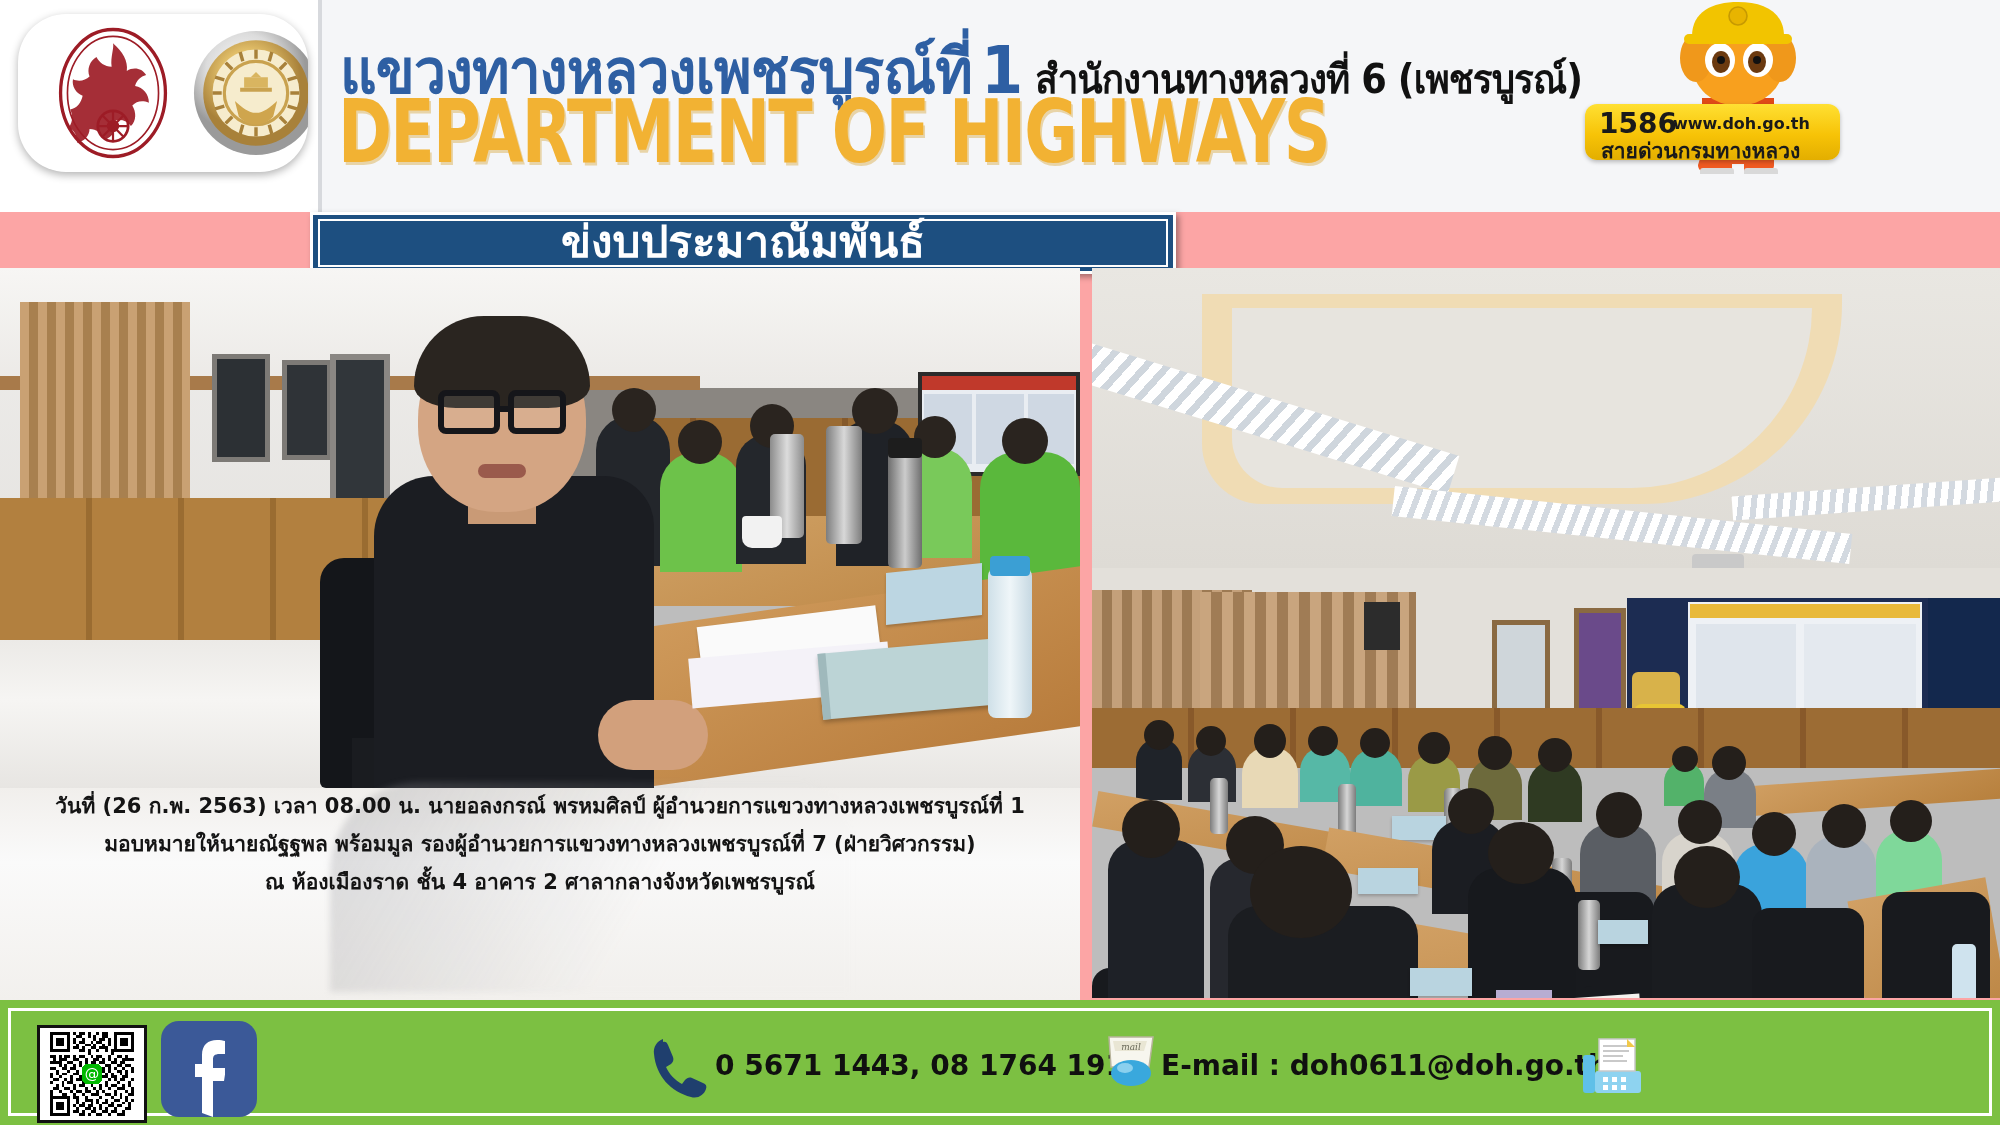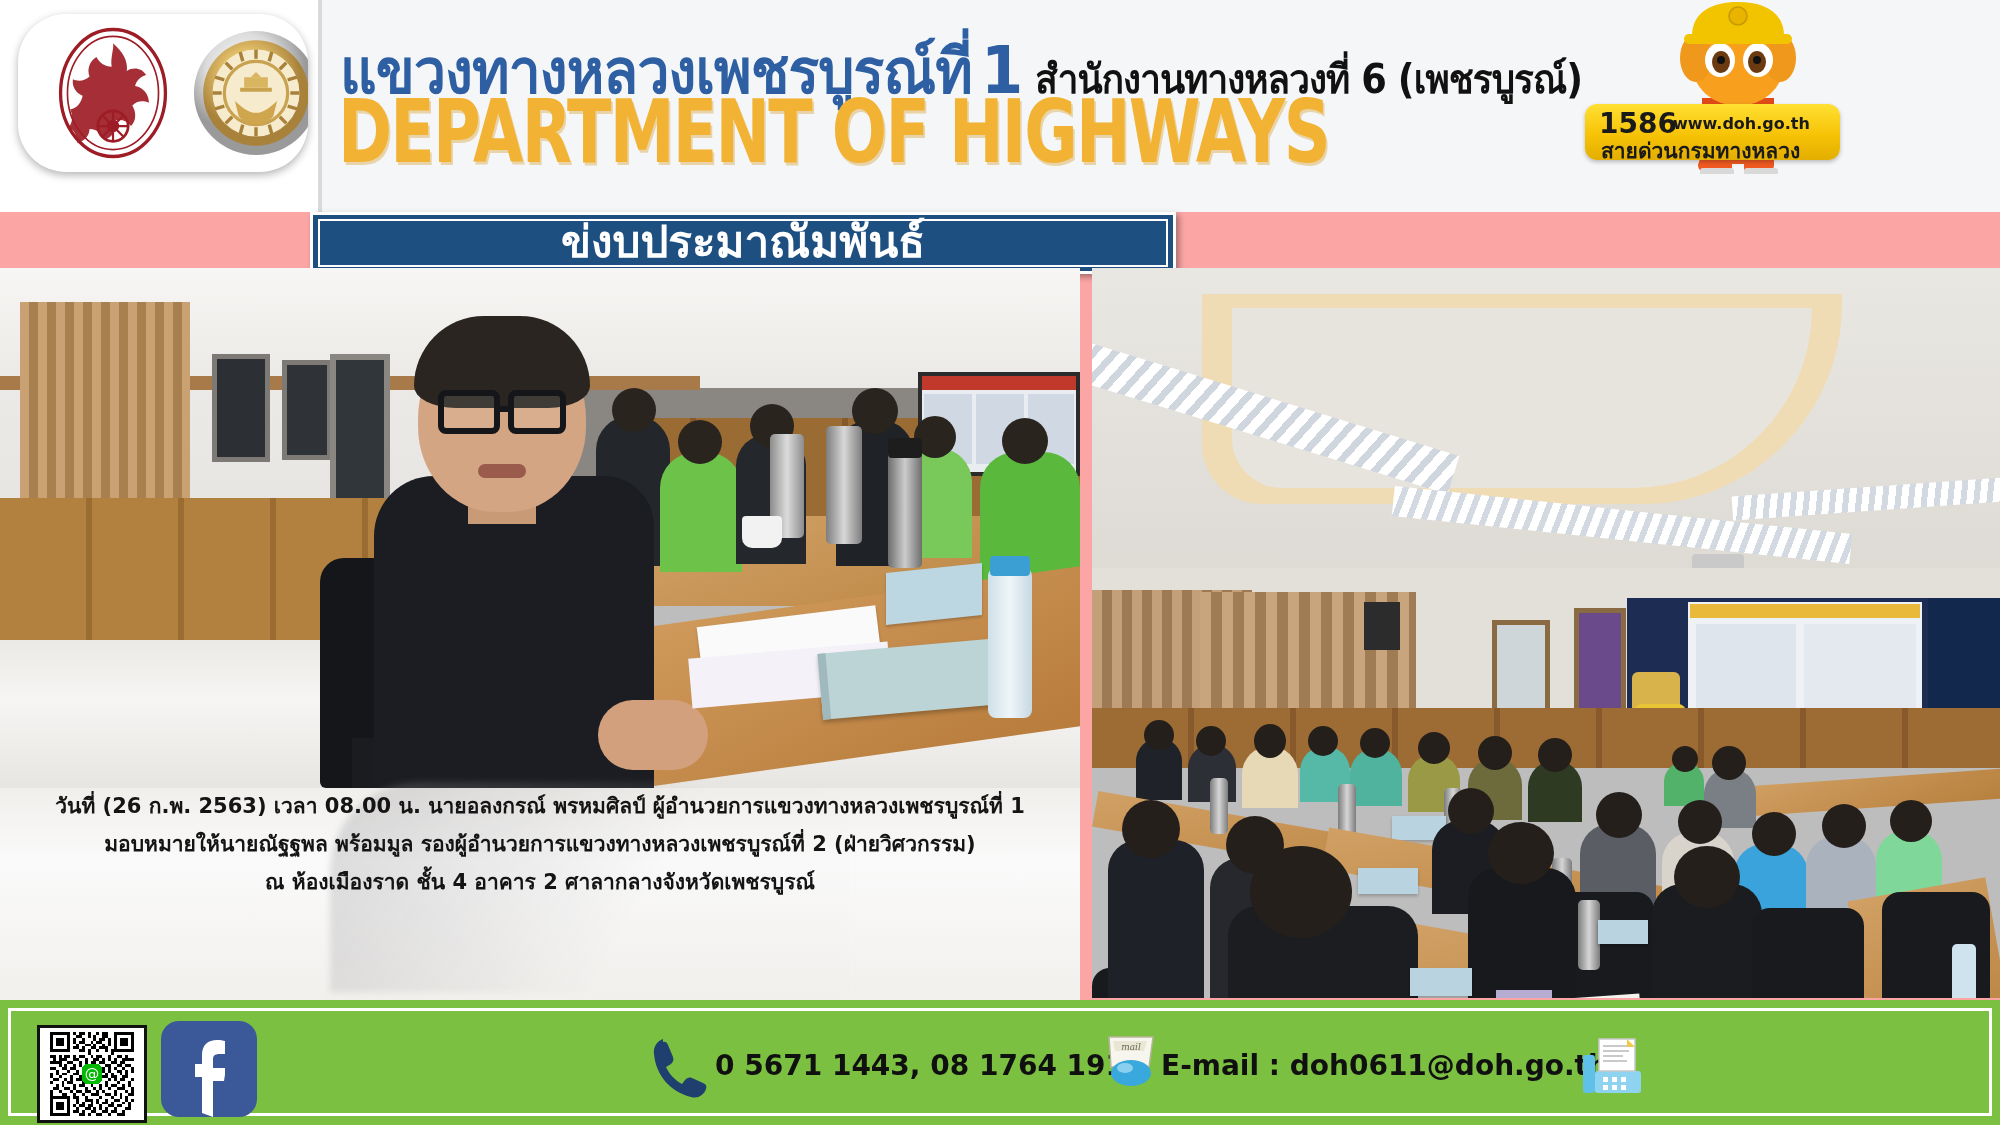--- a/index.html
+++ b/index.html
@@ -472,21 +472,21 @@
     <div class="p-abs R-np" style="left:318px;top:700px;width:62px;height:28px;"></div>
     <div class="p-abs R-np" style="left:506px;top:652px;width:50px;height:24px;"></div>
     <div class="p-abs" style="left:404px;top:722px;width:56px;height:22px;background:#b7add2;"></div>
     <div class="p-abs" style="left:474px;top:728px;width:74px;height:18px;background:#f4f2ee;transform:rotate(-4deg);"></div>
 
   </div>
 
   <div class="caption">
     <div class="cap-ghost"></div>
     <div class="cap-line">วันที่ (26 ก.พ. 2563) เวลา 08.00 น. นายอลงกรณ์ พรหมศิลป์ ผู้อำนวยการแขวงทางหลวงเพชรบูรณ์ที่ 1</div>
-    <div class="cap-line">มอบหมายให้นายณัฐฐพล พร้อมมูล รองผู้อำนวยการแขวงทางหลวงเพชรบูรณ์ที่ 2  (ฝ่ายวิศวกรรม)</div>
+    <div class="cap-line">มอบหมายให้นายณัฐฐพล พร้อมมูล รองผู้อำนวยการแขวงทางหลวงเพชรบูรณ์ที่ 7  (ฝ่ายวิศวกรรม)</div>
     <div class="cap-line">ณ ห้องเมืองราด ชั้น 4 อาคาร 2 ศาลากลางจังหวัดเพชรบูรณ์</div>
   </div>
 
   <div class="footer">
     <div class="footer-inner">
 
       <div class="qr">
         <svg class="qr-grid" viewBox="0 0 29 29" shape-rendering="crispEdges">
           <rect width="29" height="29" fill="#fff"></rect>
           <g fill="#000">

